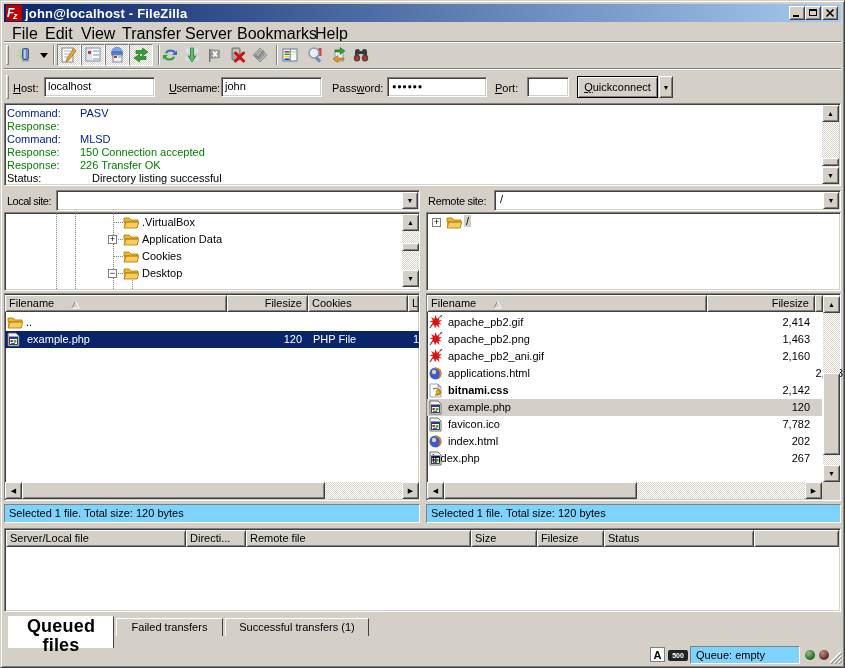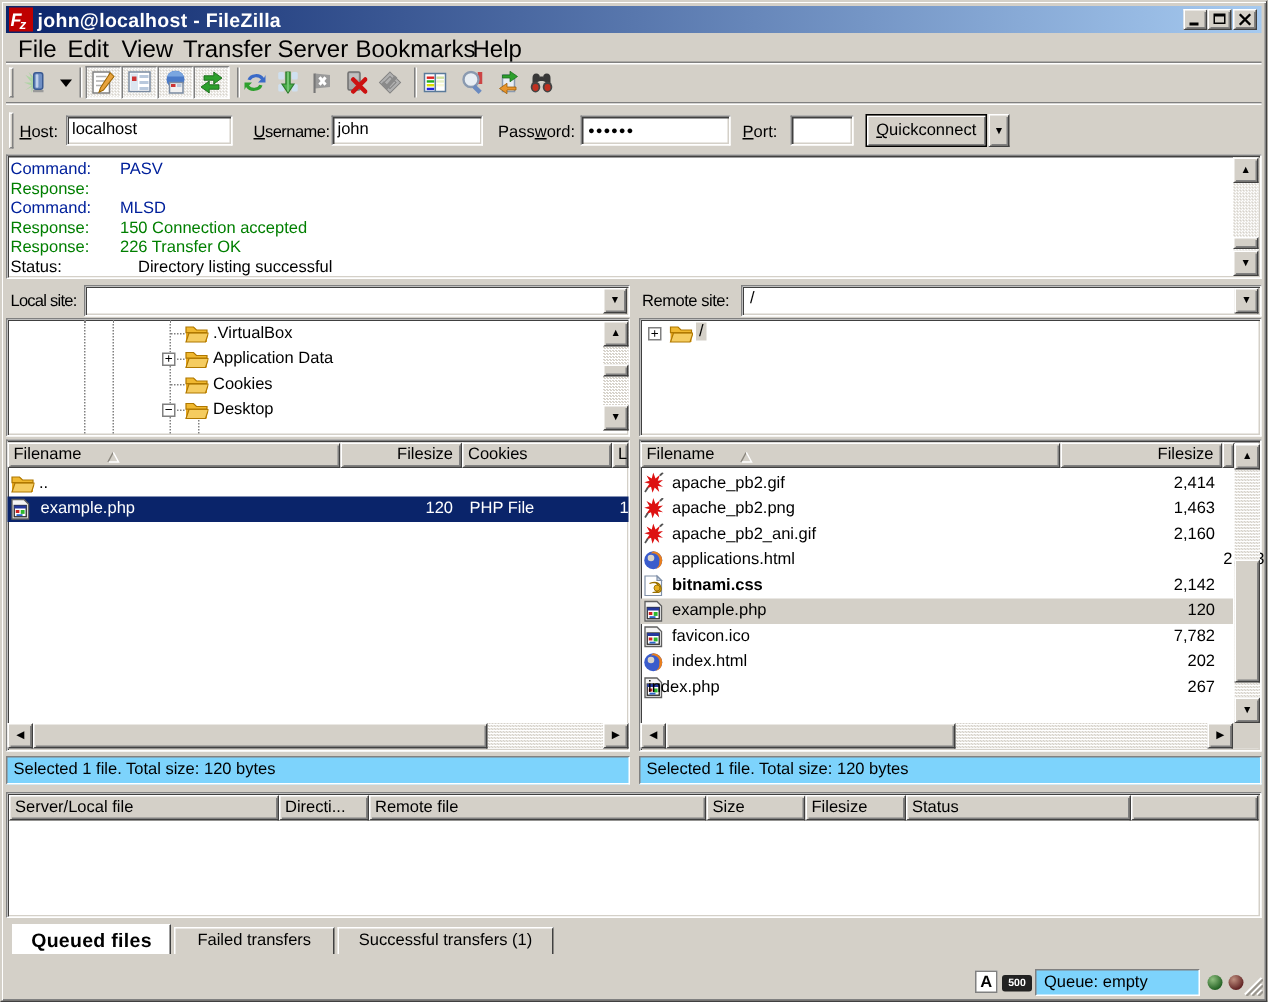--- a/index.html
+++ b/index.html
@@ -435,21 +435,21 @@
 
 <div class="abs sunken" style="left:4px;top:528px;width:837px;height:84px;"></div>
 <div class="hcell" style="left:6px;top:530px;width:180px;">Server/Local file</div>
 <div class="hcell" style="left:186px;top:530px;width:60px;">Directi...</div>
 <div class="hcell" style="left:246px;top:530px;width:225px;">Remote file</div>
 <div class="hcell" style="left:471px;top:530px;width:66px;padding-right:0;">Size</div>
 <div class="hcell" style="left:537px;top:530px;width:67px;">Filesize</div>
 <div class="hcell" style="left:604px;top:530px;width:150px;">Status</div>
 <div class="hcell" style="left:754px;top:530px;width:85px;"></div>
 
-<div class="tab" style="left:8px;top:616px;width:106px;height:20px;background:#fff;font-weight:bold;line-height:19px;font-size:13px;letter-spacing:0.2px;">Queued files</div>
+<div class="tab" style="left:8px;top:616px;width:106px;height:32px;background:#fff;font-weight:bold;line-height:19px;font-size:18px;letter-spacing:0.2px;">Queued files</div>
 <div class="tab" style="left:116px;top:618px;width:107px;height:18px;line-height:17px;">Failed transfers</div>
 <div class="tab" style="left:225px;top:618px;width:144px;height:18px;line-height:17px;">Successful transfers (1)</div>
 
 <div class="abs" style="left:650px;top:647px;width:15px;height:15px;background:#fff;border:1px solid #808080;font-weight:bold;font-size:11px;text-align:center;line-height:14px;">A</div>
 <div class="abs" style="left:668px;top:650px;width:20px;height:11px;background:#222;border-radius:2px;color:#fff;font-size:7px;font-weight:bold;text-align:center;line-height:11px;">500</div>
 <div class="abs sunkenlite" style="left:690px;top:646px;width:110px;height:18px;line-height:16px;padding-left:5px;">Queue: empty</div>
 <div class="abs" style="left:805px;top:650px;width:10px;height:10px;border-radius:50%;background:radial-gradient(circle at 35% 30%, #8fbf7f, #246224 72%);"></div>
 <div class="abs" style="left:819px;top:650px;width:10px;height:10px;border-radius:50%;background:radial-gradient(circle at 35% 30%, #bf8f7f, #622424 72%);"></div>
 <svg class="abs" style="left:828px;top:650px;" width="14" height="14">
   <g stroke="#fff" stroke-width="1.5">

